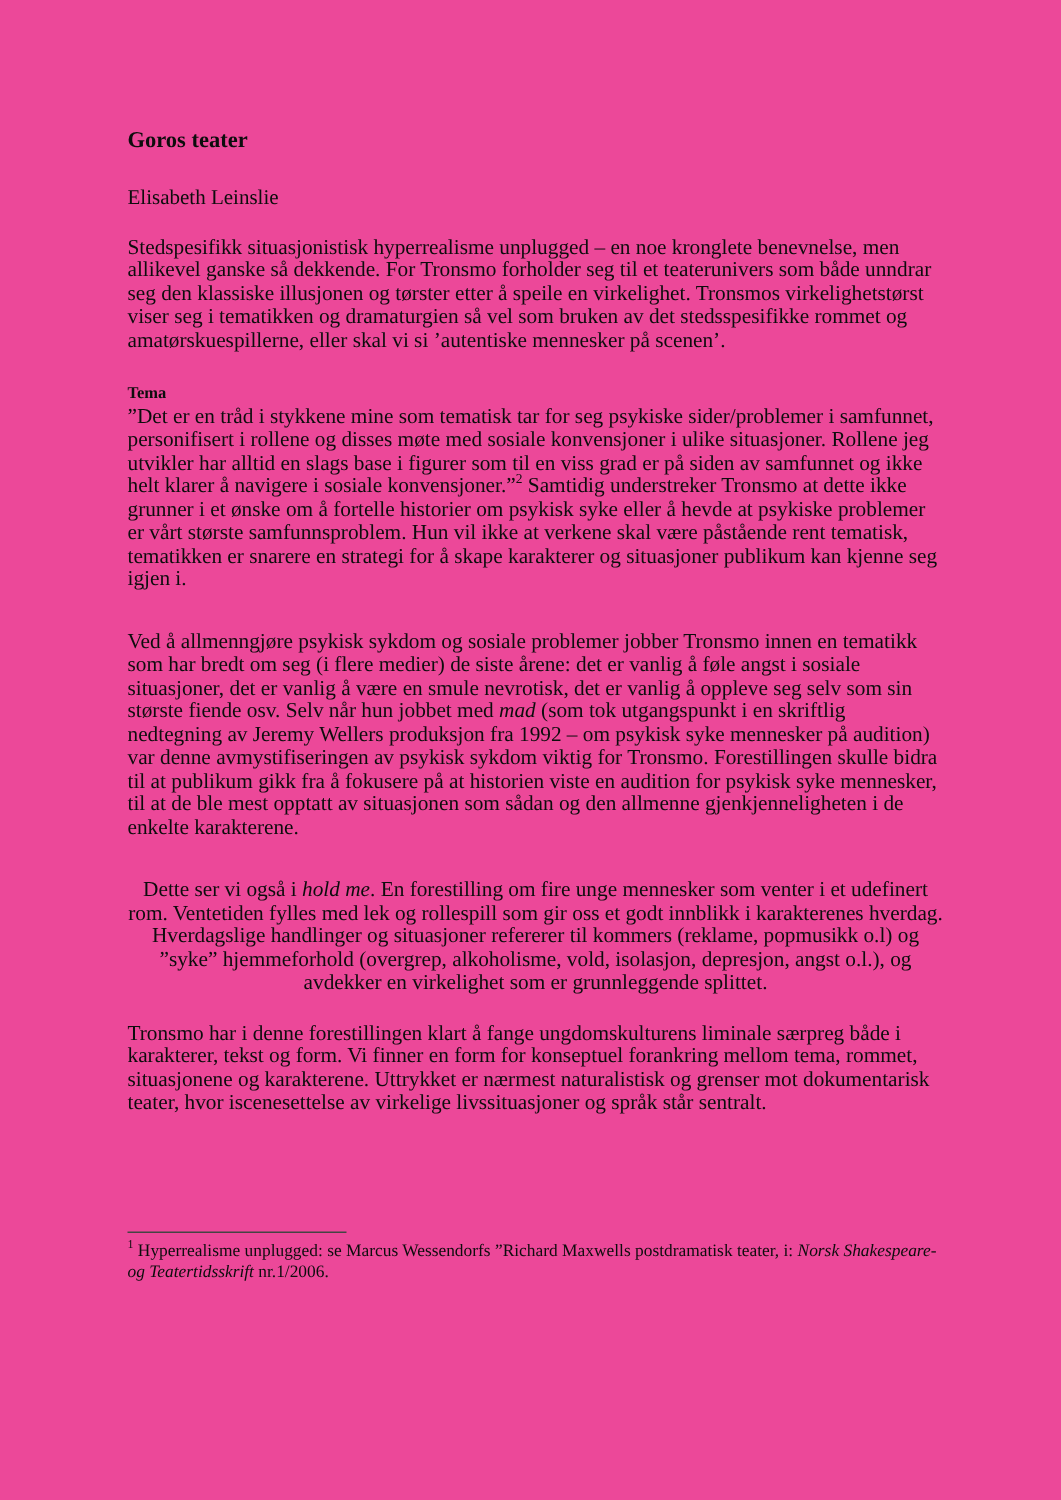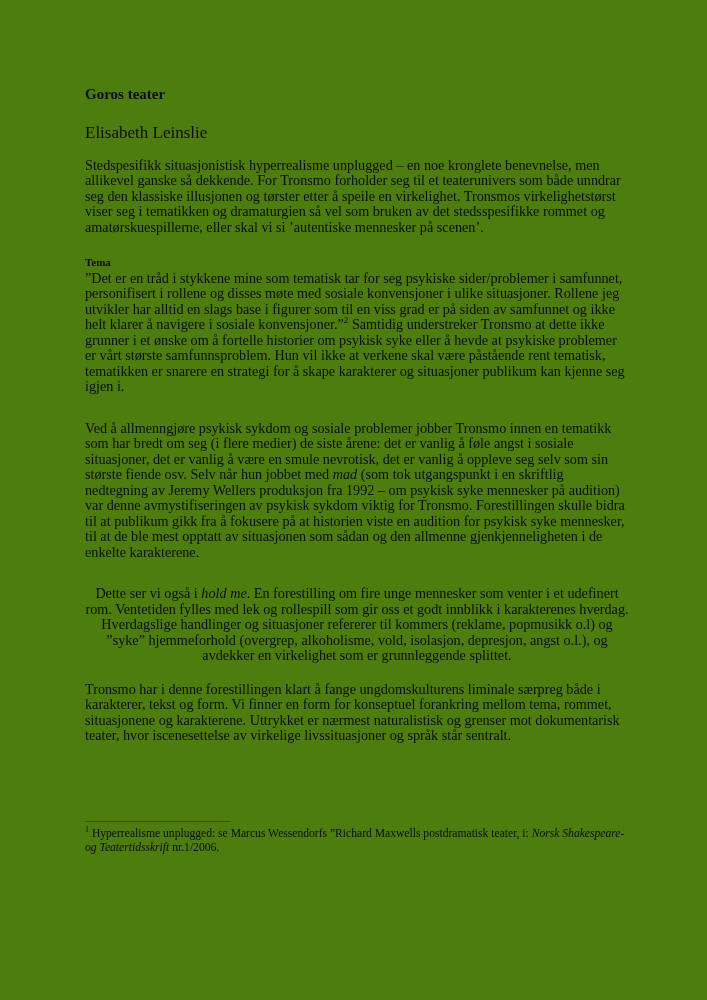--- a/index.html
+++ b/index.html
@@ -11,21 +11,21 @@
     width: 707px;
     height: 1000px;
     font-family: "Liberation Serif", serif;
     color: #0d0d0d;
     position: relative;
     overflow: hidden;
   }
   .page {
     position: absolute;
     inset: 0;
-    background: #4d7c0f;
+    background: #ec4899;
   }
   .content {
     position: absolute;
     left: 85px;
     top: 86px;
     width: 544px;
     text-align: left;
   }
   .title {
     font-size: 15px;
@@ -33,21 +33,21 @@
     margin: 0 0 22px 0;
     line-height: 17px;
   }
   .lede {
     font-size: 14.4px;
     font-weight: bold;
     line-height: 16px;
     margin: 0 0 29px 0;
   }
   .author {
-    font-size: 17px;
+    font-size: 14px;
     line-height: 15.5px;
     margin: 0 0 17px 0;
   }
   .para {
     font-size: 14.2px;
     line-height: 15.5px;
     margin: 0 0 20px 0;
   }
   .tema-heading {
     font-size: 11px;

